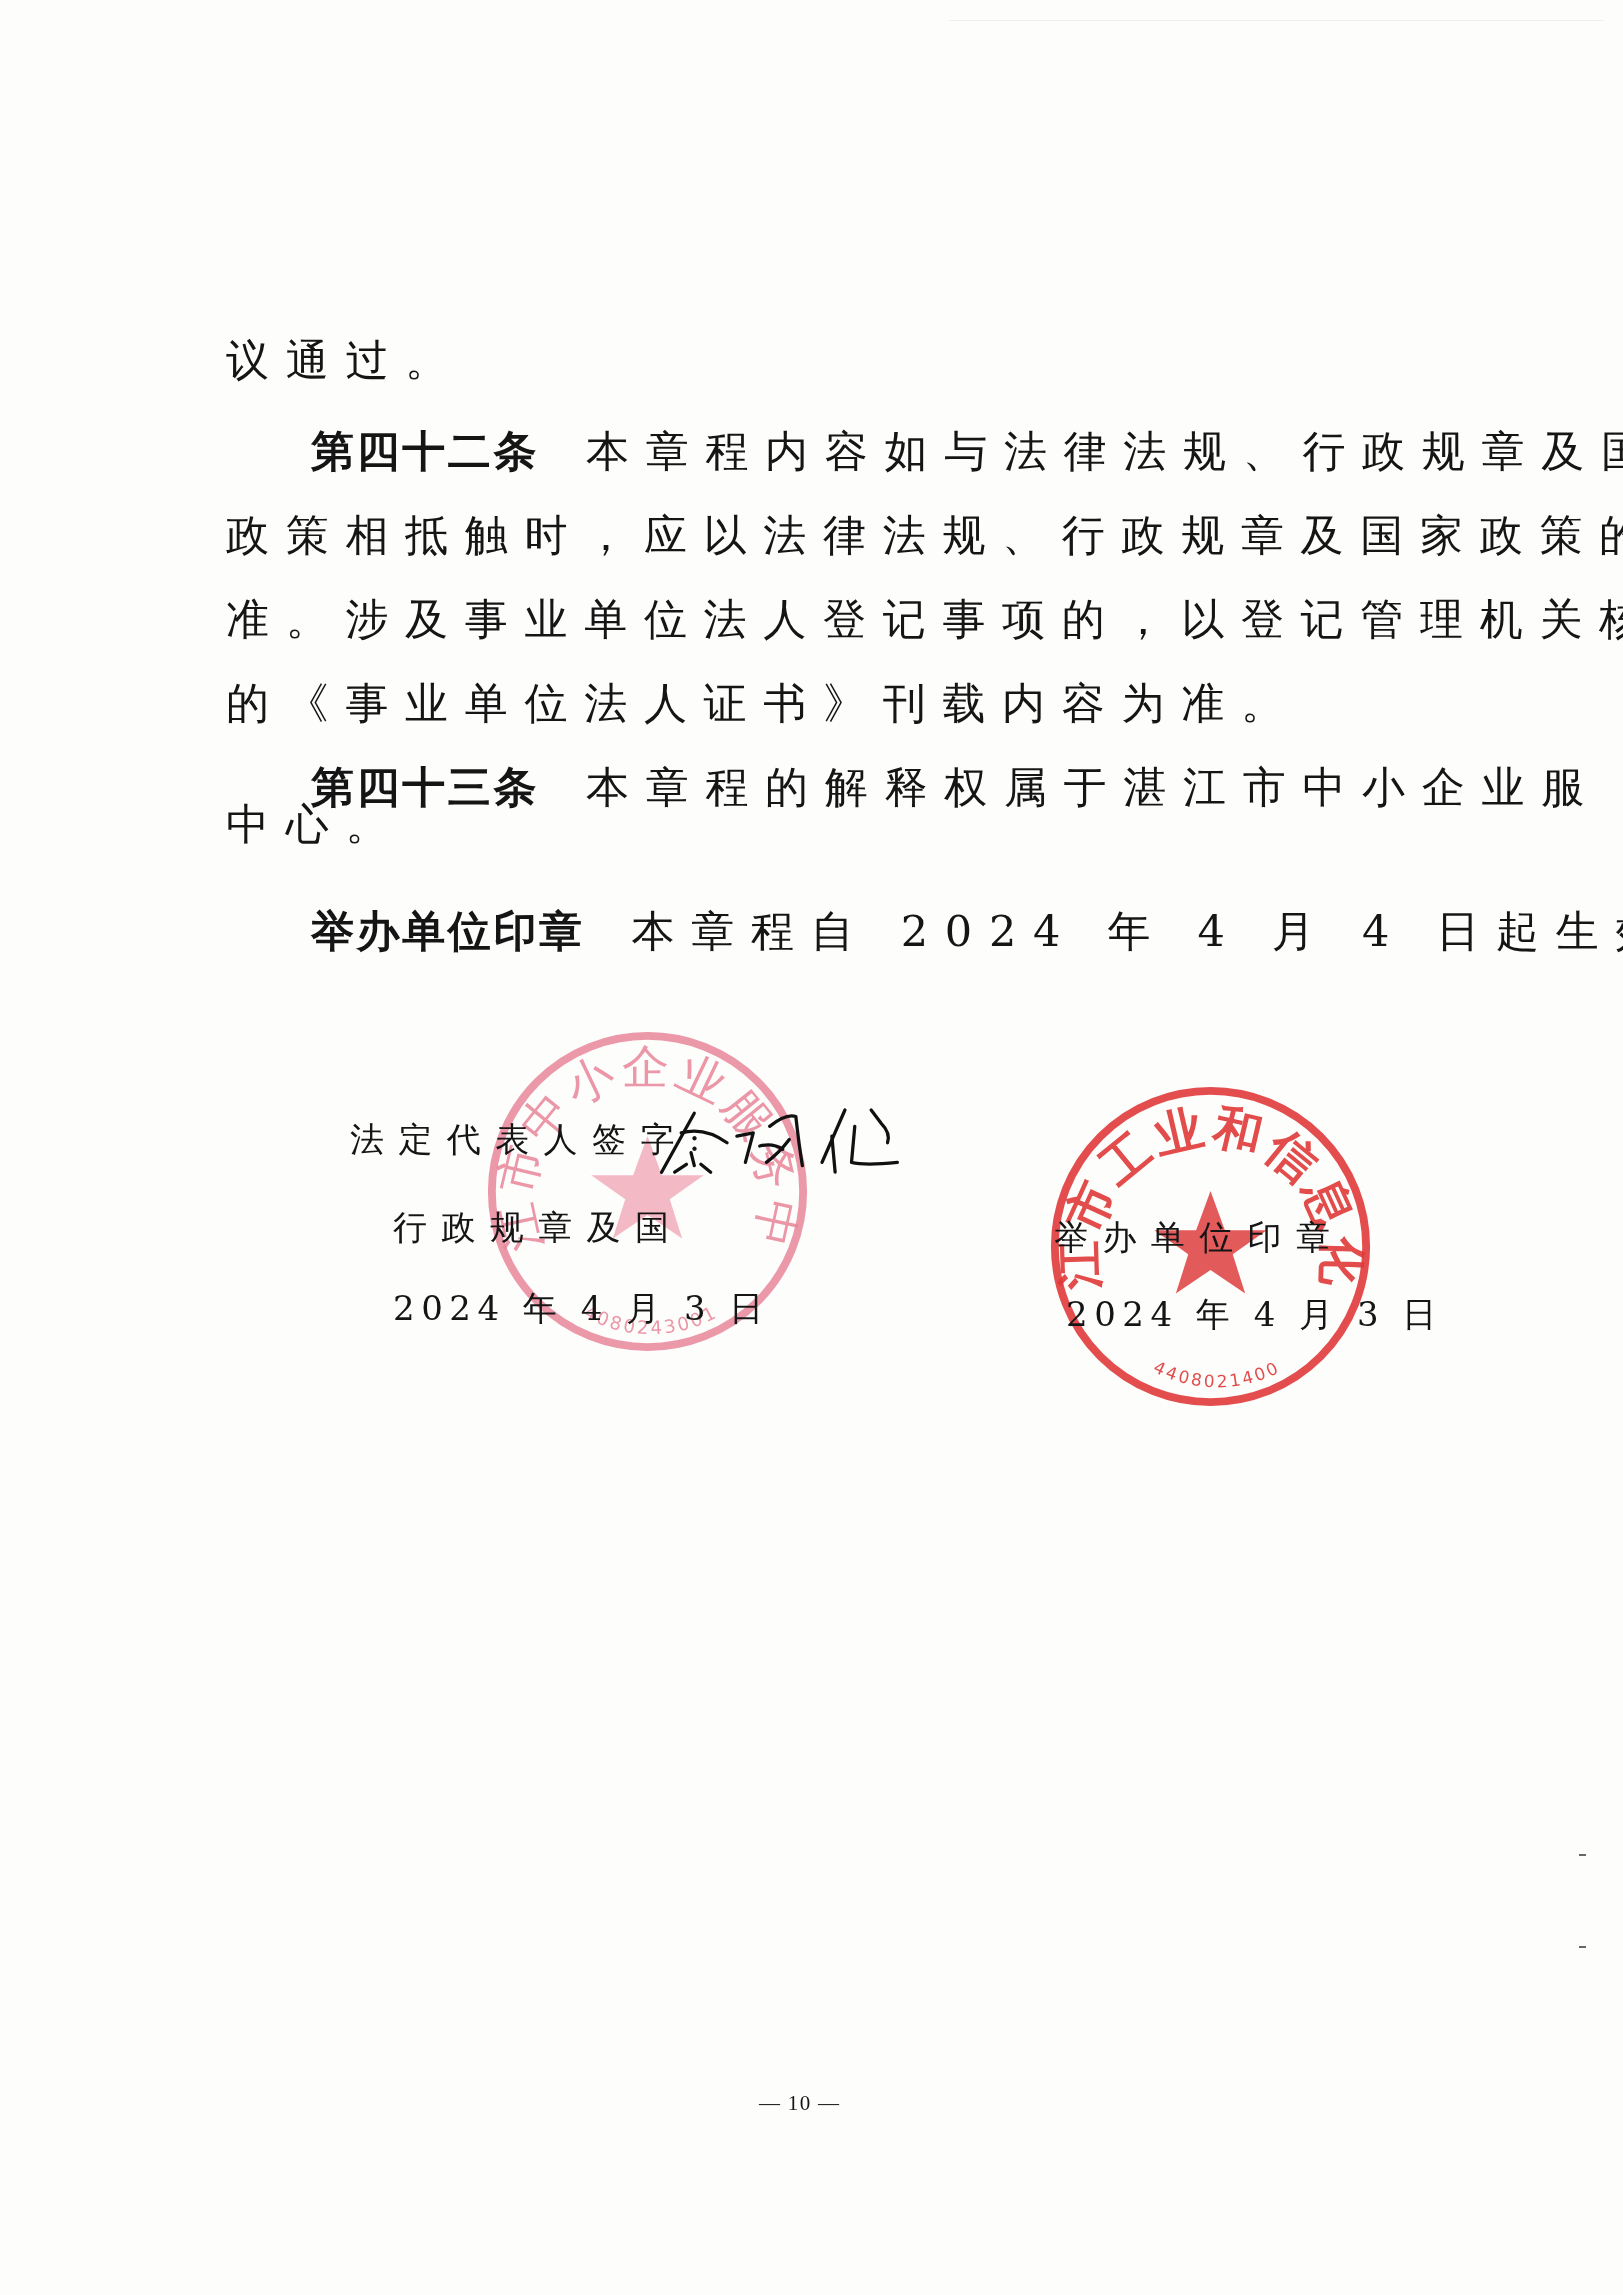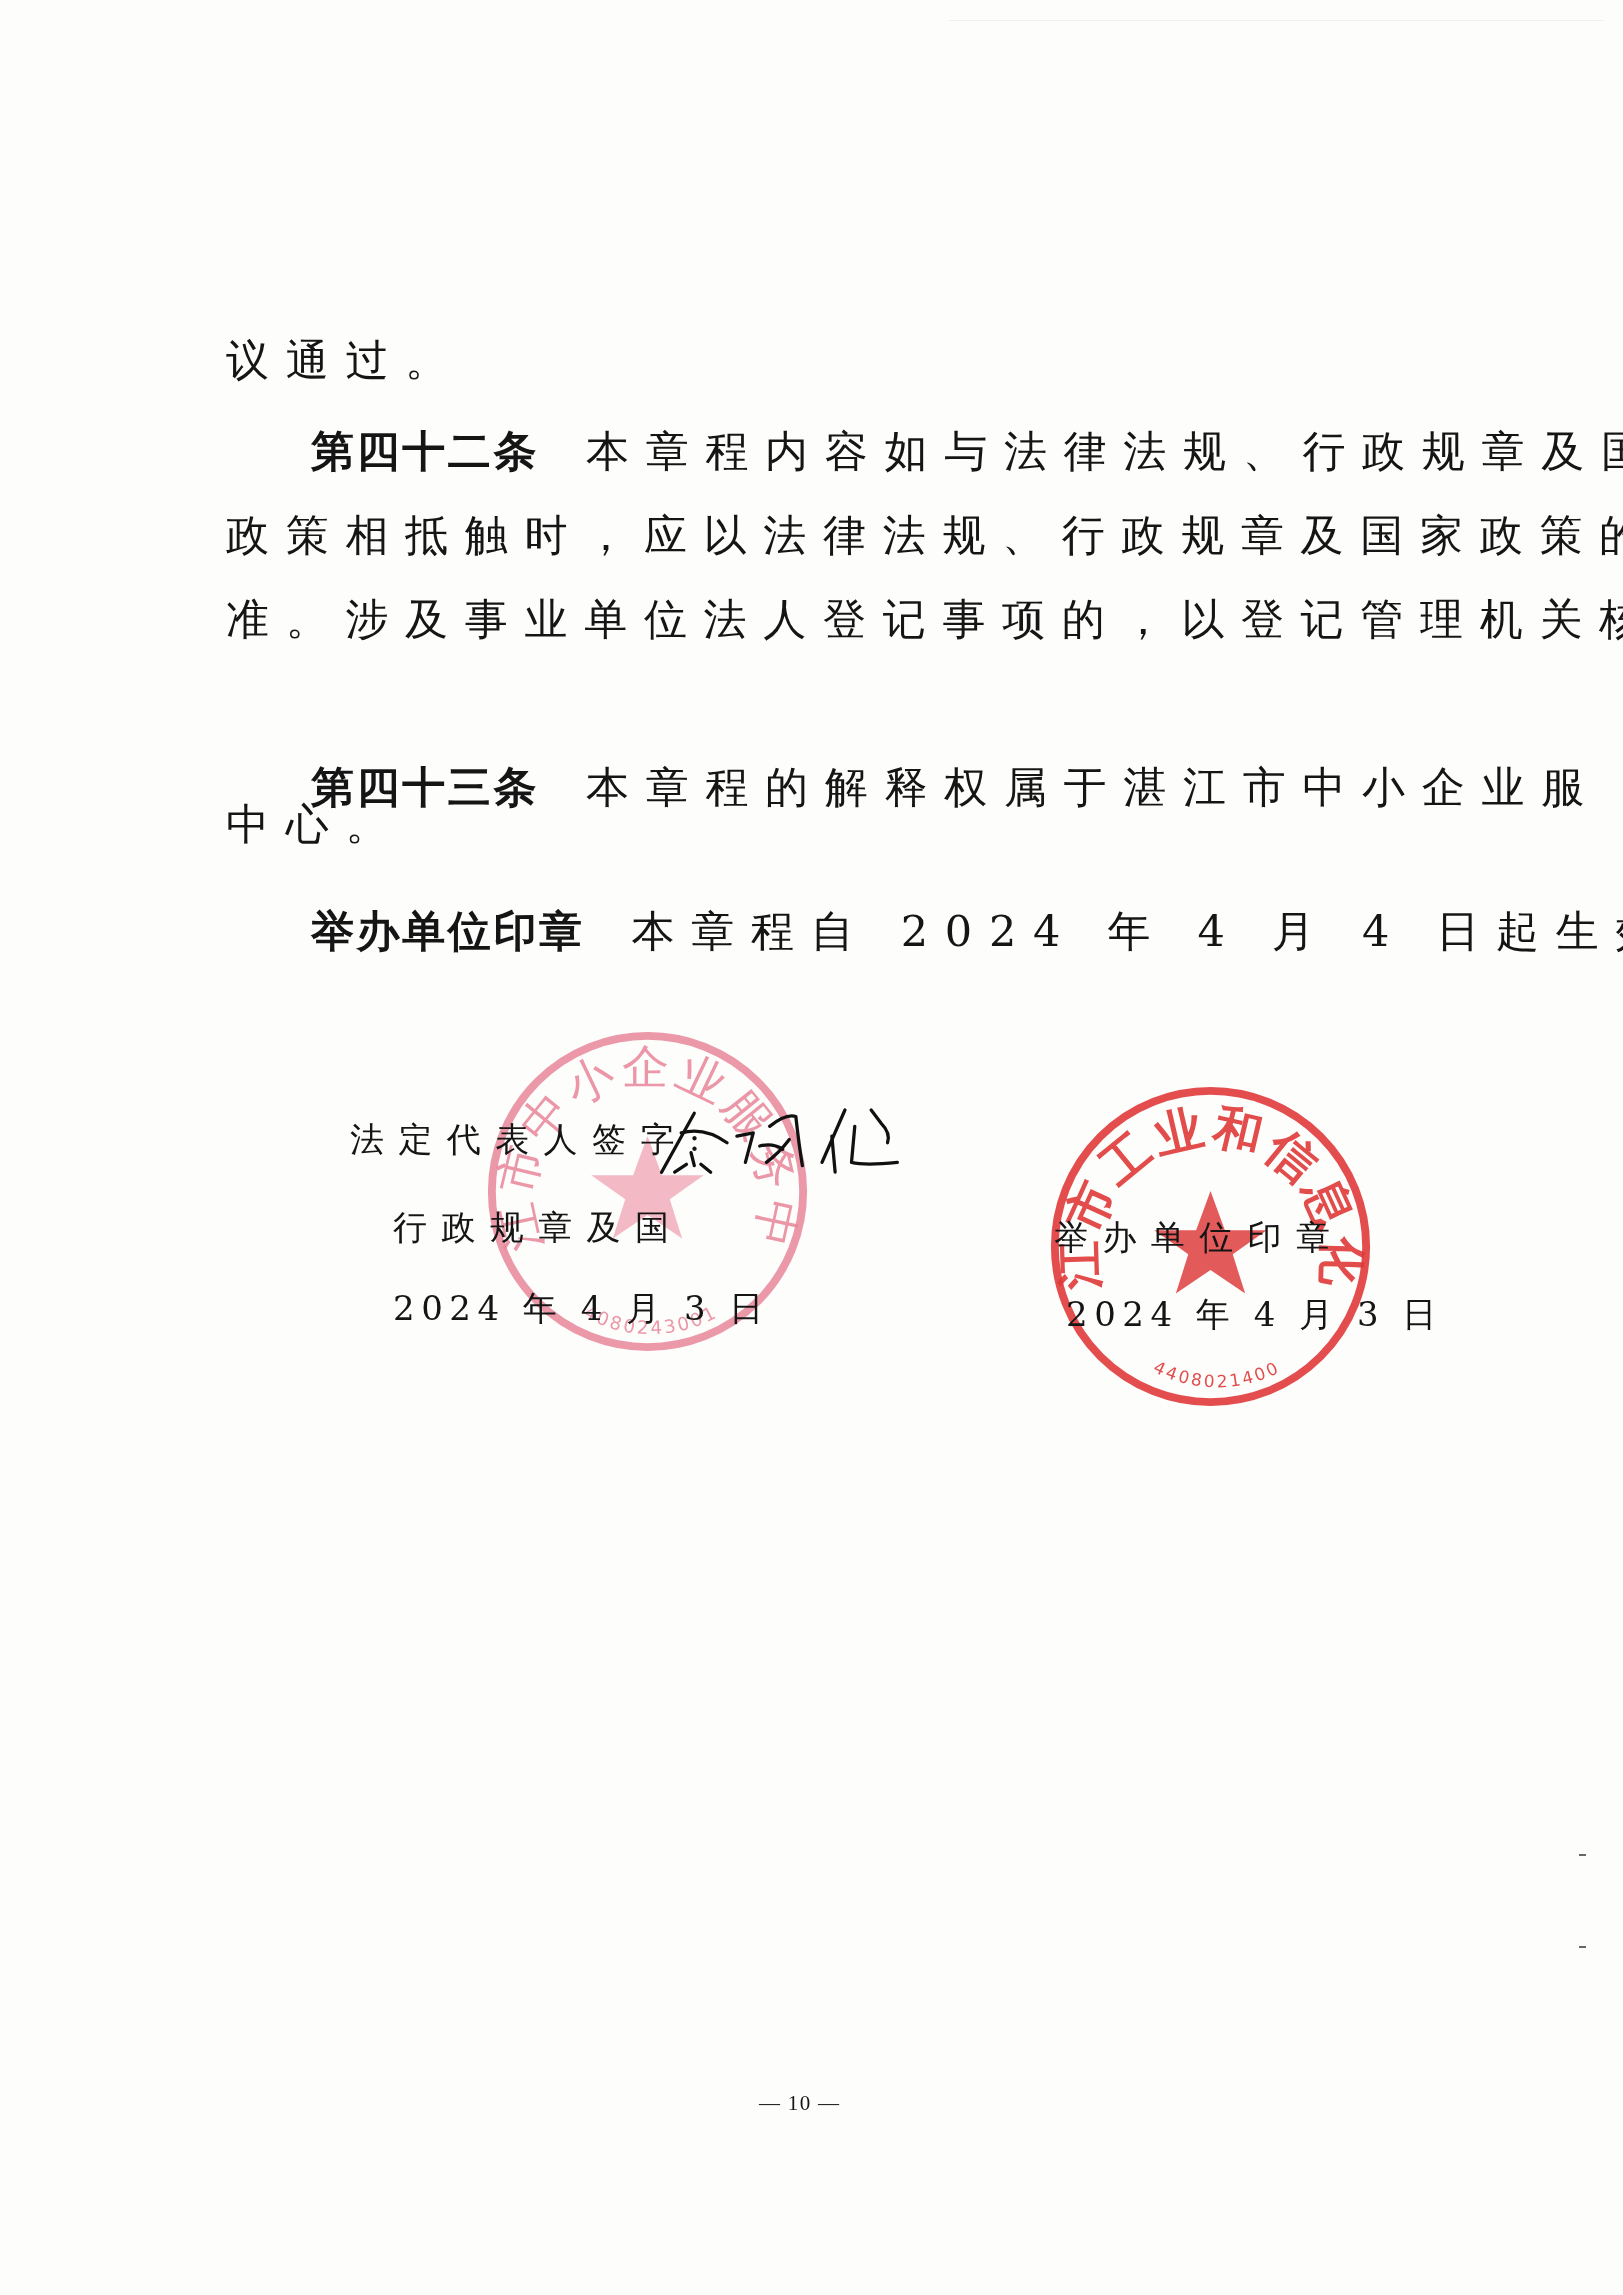--- a/index.html
+++ b/index.html
@@ -54,20 +54,23 @@
   </div>
 
   <div class="line indent" style="top:425px;">
     <span class="heading">第四十二条</span><span>本章程内容如与法律法规、行政规章及国 家</span>
   </div>
   <div class="line" style="top:509px;">
     <span>政策相抵触时，应以法律法规、行政规章及国家政策的规定 为</span>
   </div>
   <div class="line" style="top:593px;">
     <span>准。涉及事业单位法人登记事项的，以登记管理机关核准颁 发</span>
+  </div>
+  <div class="line" style="top:677px;">
+    <span>的《事业单位法人证书》刊载内容为准。</span>
   </div>
 
   <div class="line indent" style="top:761px;">
     <span class="heading">第四十三条</span><span>本章程的解释权属于湛江市中小企业服 务</span>
   </div>
   <div class="line" style="top:798px;">
     <span>中心。</span>
   </div>
 
   <div class="line indent" style="top:905px;">

